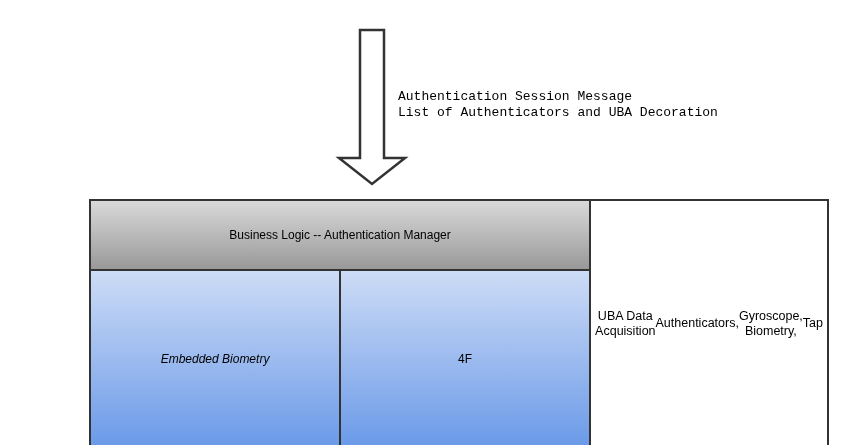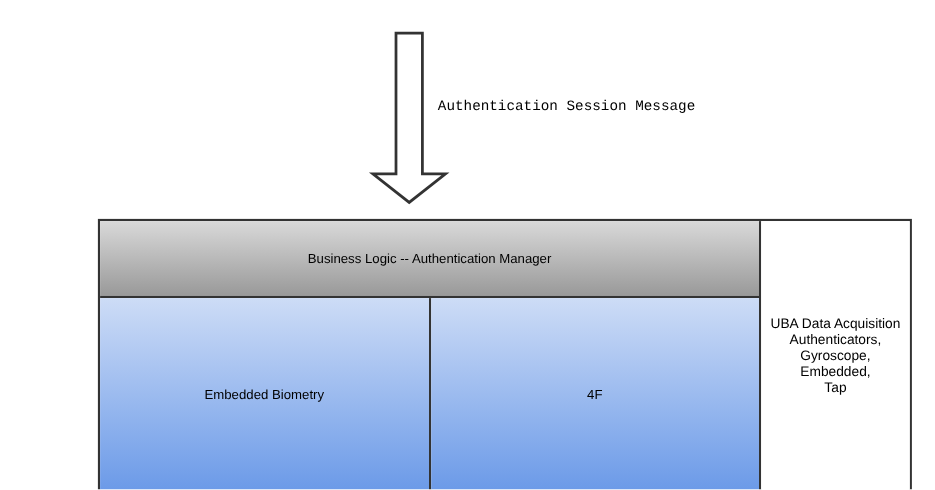--- a/index.html
+++ b/index.html
@@ -77,63 +77,65 @@
     background: linear-gradient(to bottom, var(--blue-top, #cddcf6), var(--blue-bottom, #6b9ae8));
     display: flex;
     align-items: center;
     justify-content: center;
     font-size: 12px;
     text-align: center;
     box-sizing: border-box;
   }
   .auth-box:not(:last-child) {
     border-right: 2.5px solid var(--border, #333333);
+    font-style: italic;
   }
   .uba-box {
     flex: 1;
     background: #ffffff;
     display: flex;
-    flex-direction: column;
+    flex-direction: row;
     align-items: center;
     justify-content: center;
     font-size: 12.5px;
     line-height: 14.5px;
     text-align: center;
     padding: 10px 4px;
     box-sizing: border-box;
   }
 </style>
 </head>
 <body>
 
 <div class="canvas">
 
   <svg class="arrow-svg" viewBox="0 0 850 445" xmlns="http://www.w3.org/2000/svg">
     <polygon points="360,30 384,30 384,158 405,158 372,184 339,158 360,158" fill="#ffffff" stroke="#333333" stroke-width="2.5" stroke-linejoin="miter"></polygon>
   </svg>
 
   <div class="annotation">
     <div>Authentication Session Message</div>
+    <div>List of Authenticators and UBA Decoration</div>
   </div>
 
   <div class="diagram-table">
     <div class="left-section">
       <div class="manager-box">
         <span>Business Logic -- Authentication Manager</span>
       </div>
       <div class="auth-row">
         <div class="auth-box">
           <span>Embedded Biometry</span>
         </div>
         <div class="auth-box">
           <span>4F</span>
         </div>
       </div>
     </div>
     <div class="uba-box">
       <div>UBA Data Acquisition</div>
       <div>Authenticators,</div>
-      <div>Gyroscope, Embedded,</div>
+      <div>Gyroscope, Biometry,</div>
       <div>Tap</div>
     </div>
   </div>
 
 </div>
 
 </body></html>

